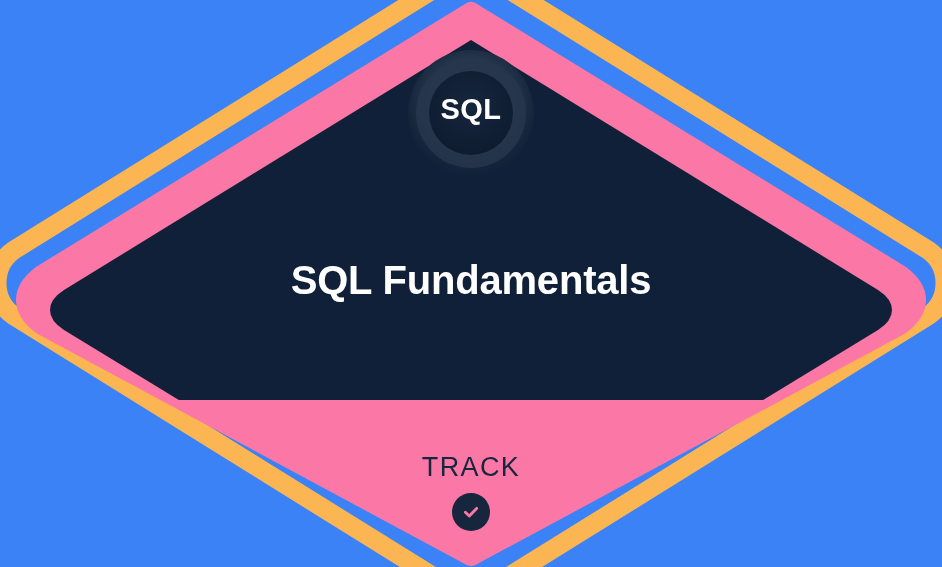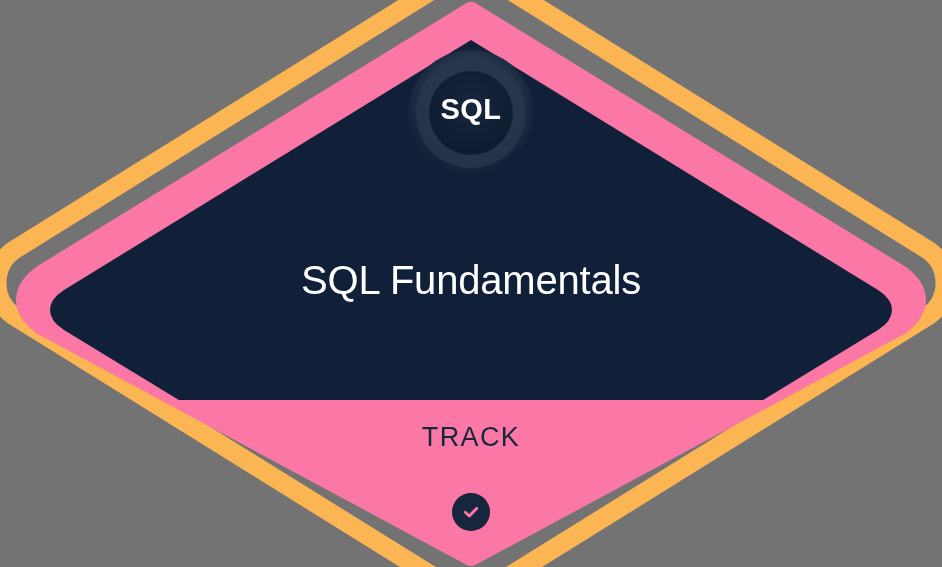--- a/index.html
+++ b/index.html
@@ -12,21 +12,21 @@
     width: 942px;
     height: 567px;
     overflow: hidden;
     font-family: "Liberation Sans", sans-serif;
   }
 
   #badge-stage {
     position: relative;
     width: 942px;
     height: 567px;
-    background: #737373;
+    background: #3b82f6;
   }
 
   #badge-svg {
     position: absolute;
     inset: 0;
     width: 942px;
     height: 567px;
     display: block;
   }
 
@@ -47,41 +47,42 @@
     color: #ffffff;
     font-family: "Liberation Sans", sans-serif;
   }
 
   #track-title {
     left: 0;
     right: 0;
     top: 258px;
     text-align: center;
     font-size: 40px;
-    font-weight: normal;
+    font-weight: bold;
     letter-spacing: -0.2px;
     color: #ffffff;
     font-family: "Liberation Sans", sans-serif;
   }
 
   #status-block {
     left: 0;
     right: 0;
     top: 420px;
     text-align: center;
   }
   #status-line-1,
   #status-line-2 {
     display: block;
     font-size: 27px;
     font-weight: normal;
     letter-spacing: 1.4px;
     line-height: 34px;
     color: #16263d;
     font-family: "Liberation Sans", sans-serif;
+    margin-top: 30px;
   }
 
   #check-badge {
     position: absolute;
     left: 50%;
     top: 493px;
     transform: translateX(-50%);
     width: 38px;
     height: 38px;
     border-radius: 50%;

